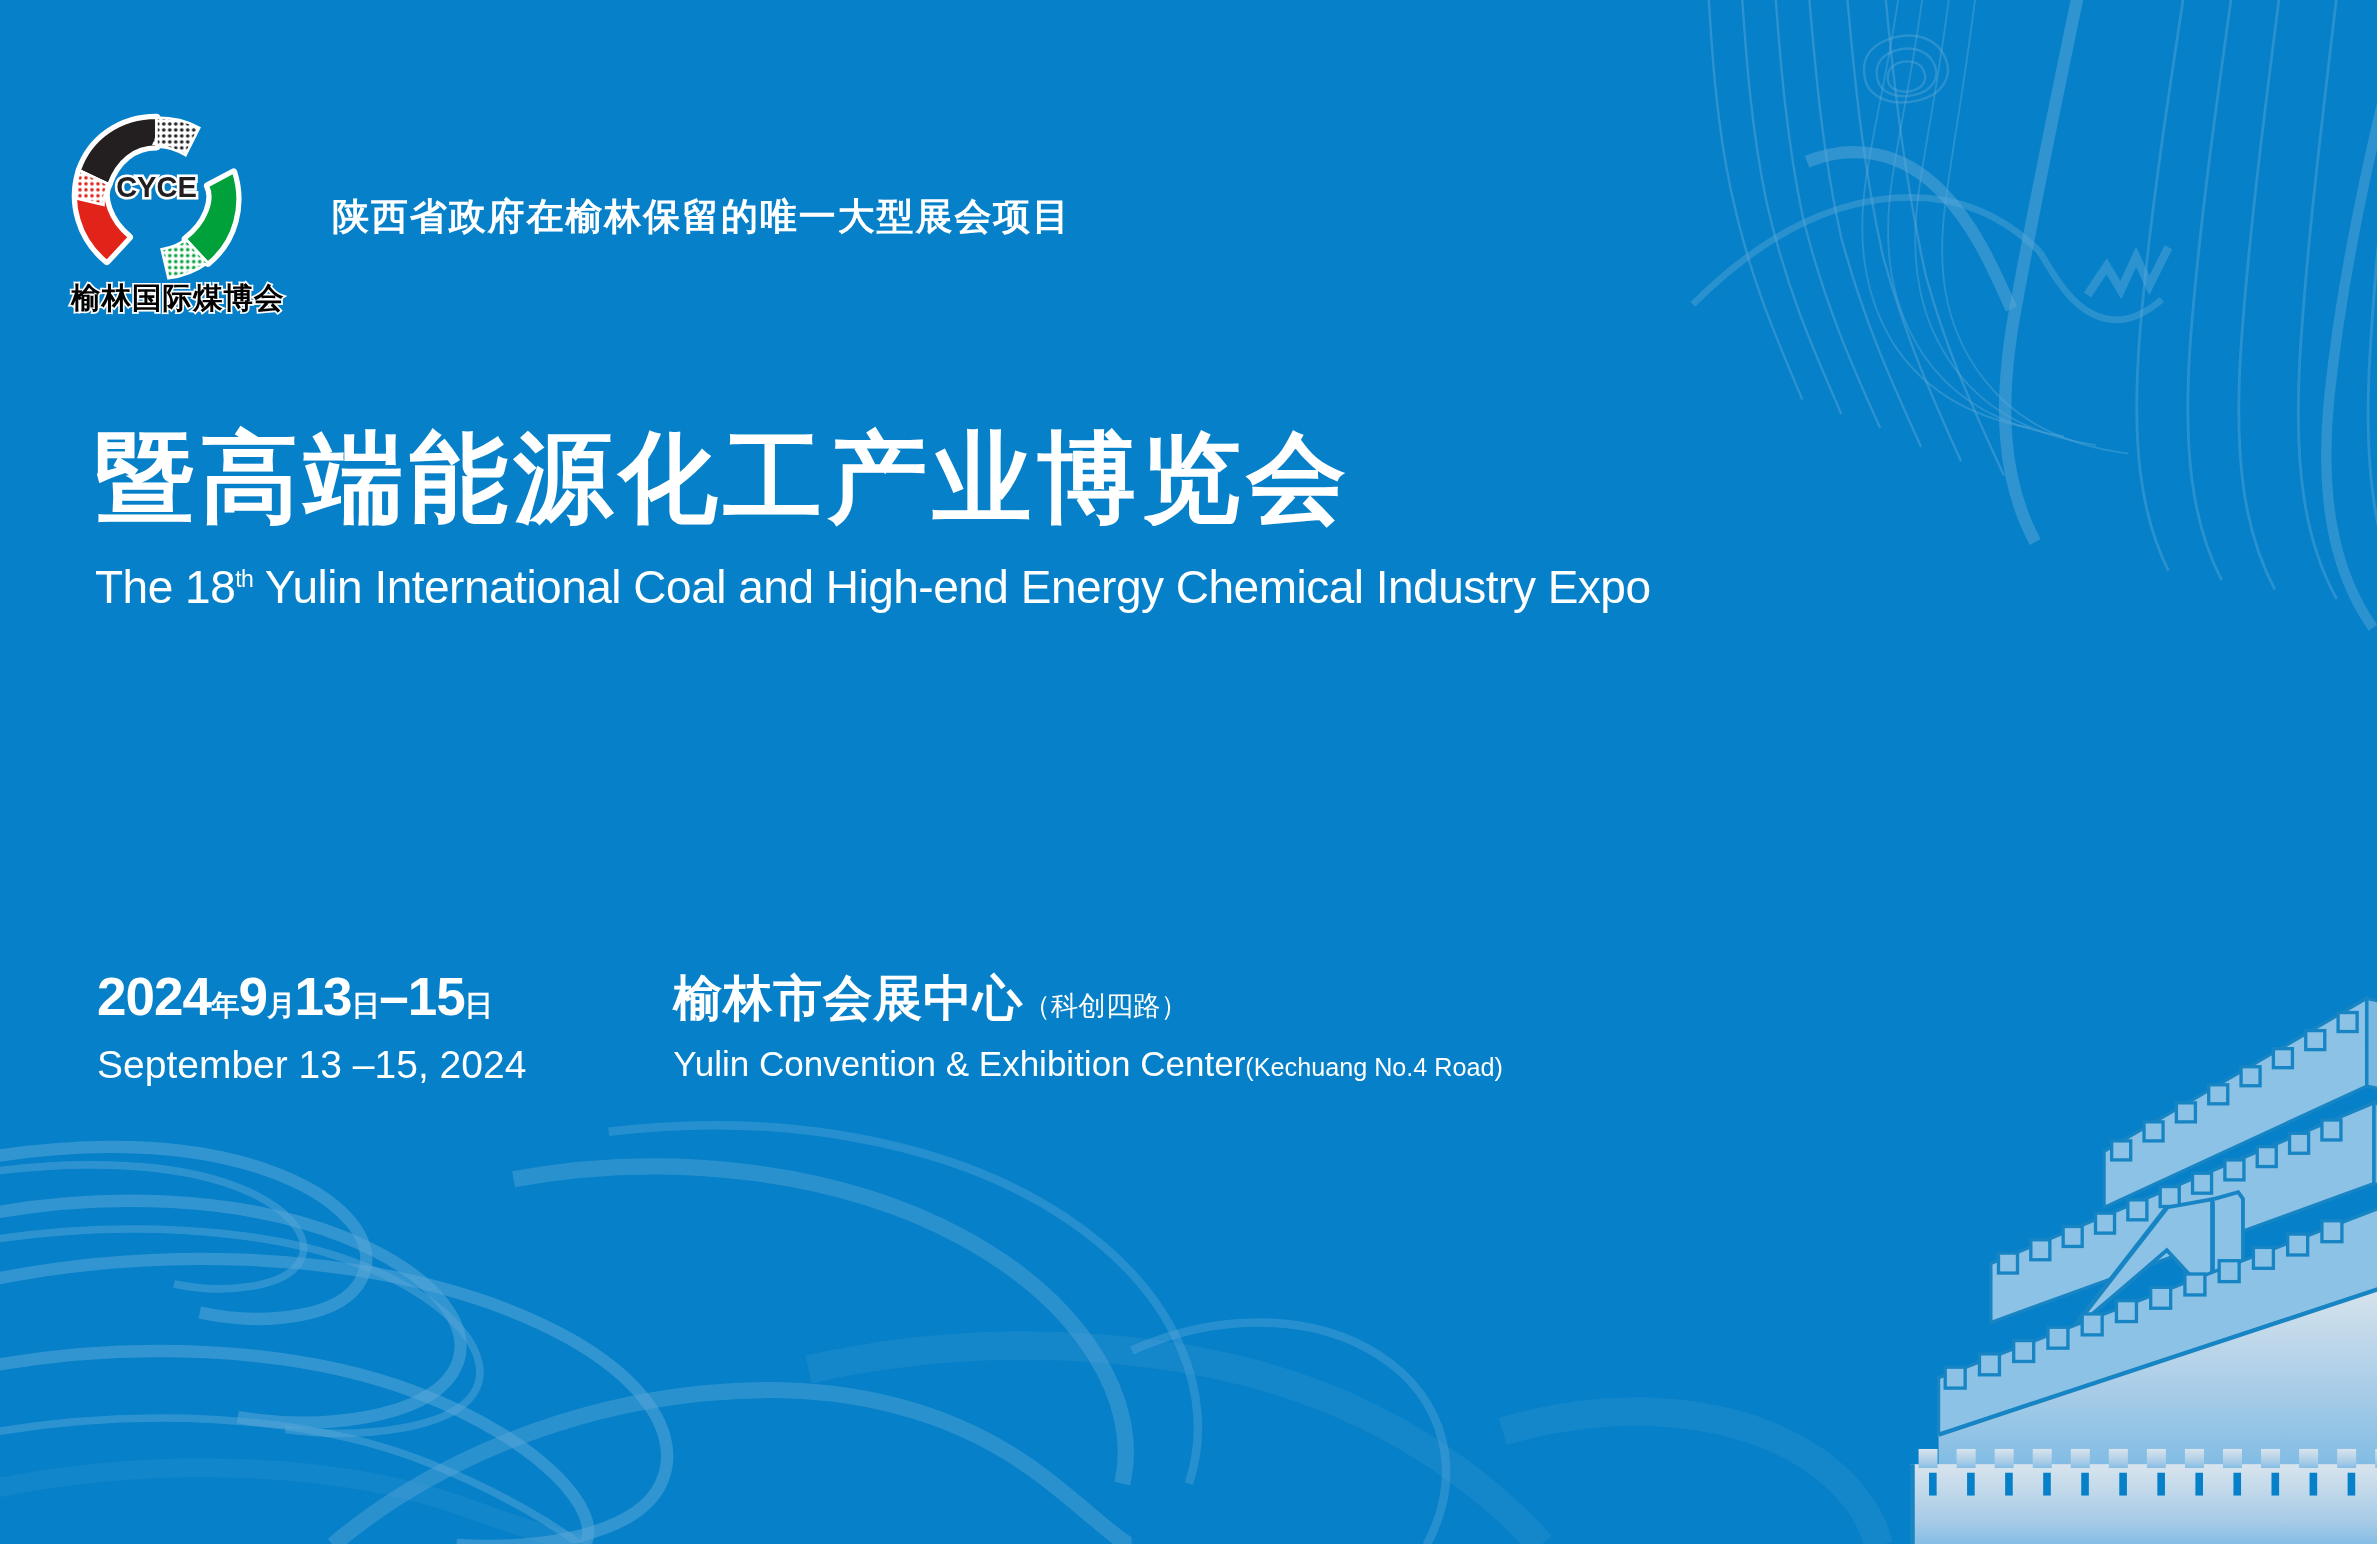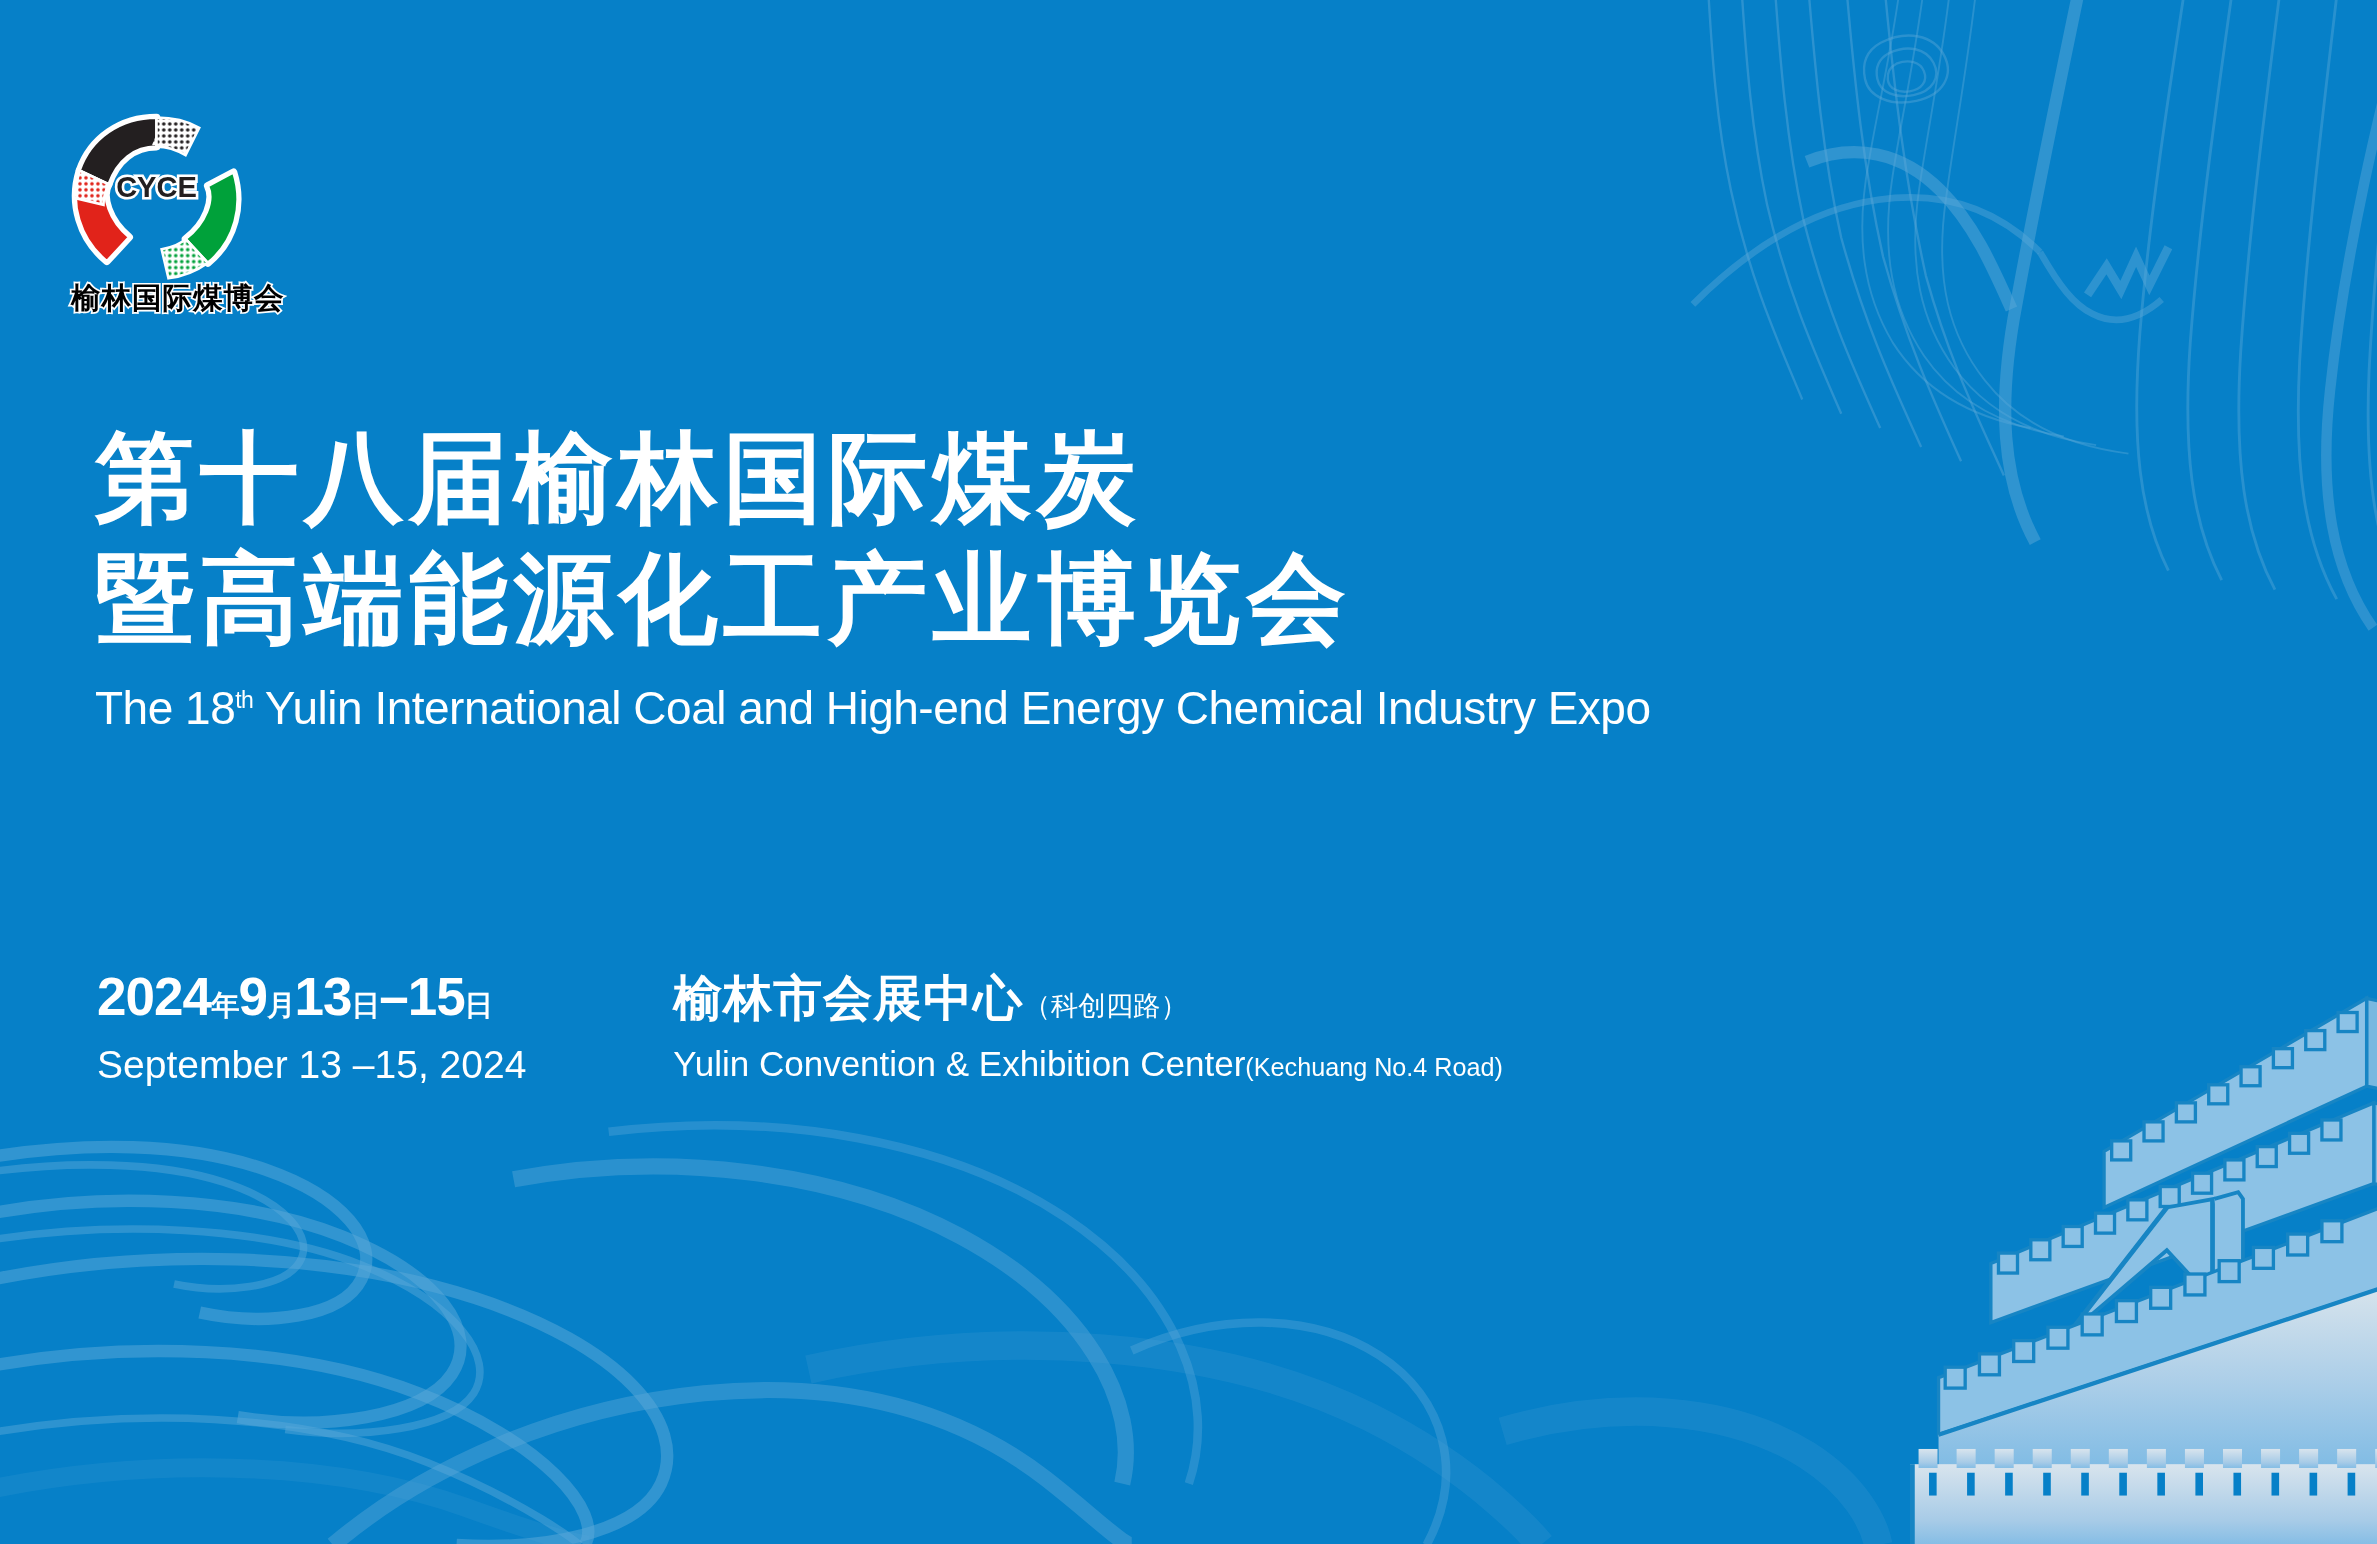--- a/index.html
+++ b/index.html
@@ -217,25 +217,25 @@
         <path d="M190,74 C202,112 192,154 160,180 L134,152 C158,134 168,106 160,90 Z" fill="#00A13A"></path>
         <path d="M190,74 C202,112 192,154 160,180 L134,152 C158,134 168,106 160,90 Z" fill="none" stroke="#ffffff" stroke-width="3.2"></path>
         <path d="M160,180 C146,190 130,196 114,198 L106,164 C118,162 128,158 134,152 Z" fill="url(#dotsWg)" stroke="#ffffff" stroke-width="3"></path>
 
         <text x="100" y="103" text-anchor="middle" font-family="Liberation Sans, sans-serif" font-size="34" font-weight="bold" fill="#231F20" stroke="#ffffff" stroke-width="6" paint-order="stroke">CYCE</text>
       </svg>
       <div class="logo-caption">榆林国际煤博会</div>
     </div>
 
     <div class="taglines">
+      <div class="tagline">陕西省政府在榆林保留的唯一大型展会项目</div>
     </div>
   </div>
 
   <div class="title-block">
-    <div class="title-line">第十八届榆林国际煤炭</div>
     <div class="title-line">暨高端能源化工产业博览会</div>
     <div class="subtitle"><span>The 18</span><sup>th</sup><span> Yulin International Coal and High-end Energy Chemical Industry Expo</span></div>
   </div>
 
   <div class="info-row">
 
     <div class="info-col">
       <div class="date-cn"><span>2024</span><span class="u">年</span><span>9</span><span class="u">月</span><span>13</span><span class="u">日</span><span>–</span><span>15</span><span class="u">日</span></div>
       <div class="date-en">September 13 –15, 2024</div>
     </div>

